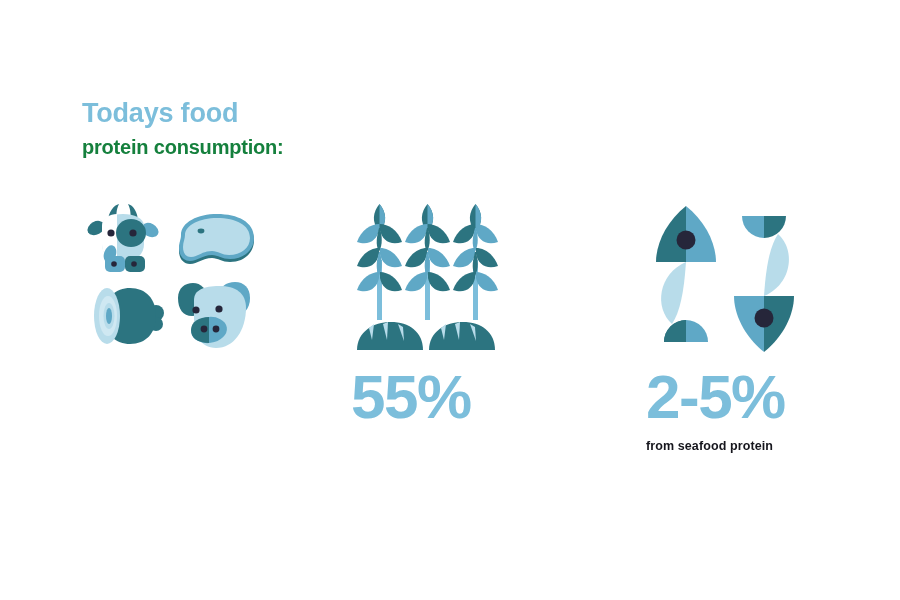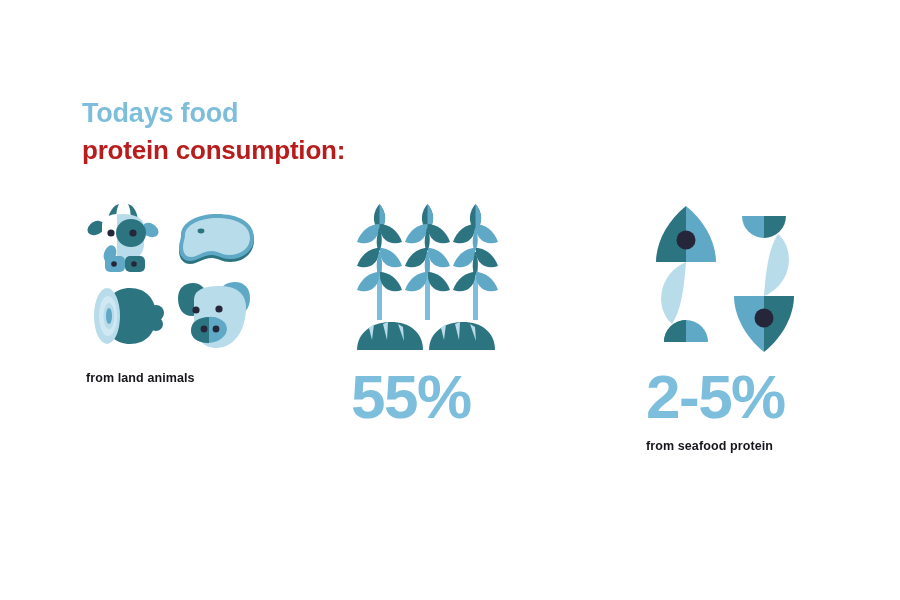--- a/index.html
+++ b/index.html
@@ -30,23 +30,23 @@
     line-height: 1.0;
   }
   .heading-line1 {
     font-size: 27px;
     font-weight: 700;
     color: #7CBEDB;
     letter-spacing: -0.2px;
     margin-bottom: 10px;
   }
   .heading-line2 {
-    font-size: 26px;
+    font-size: 20px;
     font-weight: 700;
-    color: #b91c1c;
+    color: #15803d;
     letter-spacing: -0.2px;
   }
 
   
   .stat-col {
     position: absolute;
     top: 200px;
   }
   .stat-col.col-0 { left: 86px;  width: 250px; }
   .stat-col.col-1 { left: 351px; width: 250px; }
@@ -151,21 +151,20 @@
           <circle cx="110" cy="110" r="3.6" fill="#26263a"></circle>
           <circle cx="133" cy="109" r="3.6" fill="#26263a"></circle>
 
           <ellipse cx="123" cy="130" rx="18" ry="13" transform="rotate(-8 123 130)" fill="#5FA8C6"></ellipse>
           <path d="M105 130 C105 122, 113 117, 123 117 L123 143 C112 143, 105 138, 105 130 Z" fill="#2C7480"></path>
           <circle cx="118" cy="129" r="3.4" fill="#26263a"></circle>
           <circle cx="130" cy="129" r="3.4" fill="#26263a"></circle>
         </g>
       </svg>
     </div>
-    <div class="stat-caption">from land animals</div>
   </div>
 
   <div class="stat-col col-1">
     <div class="art">
       <svg width="150" height="160" viewBox="0 0 150 160">
 
         <g transform="translate(4,0)">
           <rect x="22" y="60" width="5" height="60" fill="#7CBEDB"></rect>
           <path d="M24.5 4 C31 12, 33 22, 24.5 32 C16 22, 18 12, 24.5 4 Z" fill="#2C7480"></path>
           <path d="M24.5 4 C31 12, 33 22, 24.5 32 Z" fill="#5FA8C6"></path>

